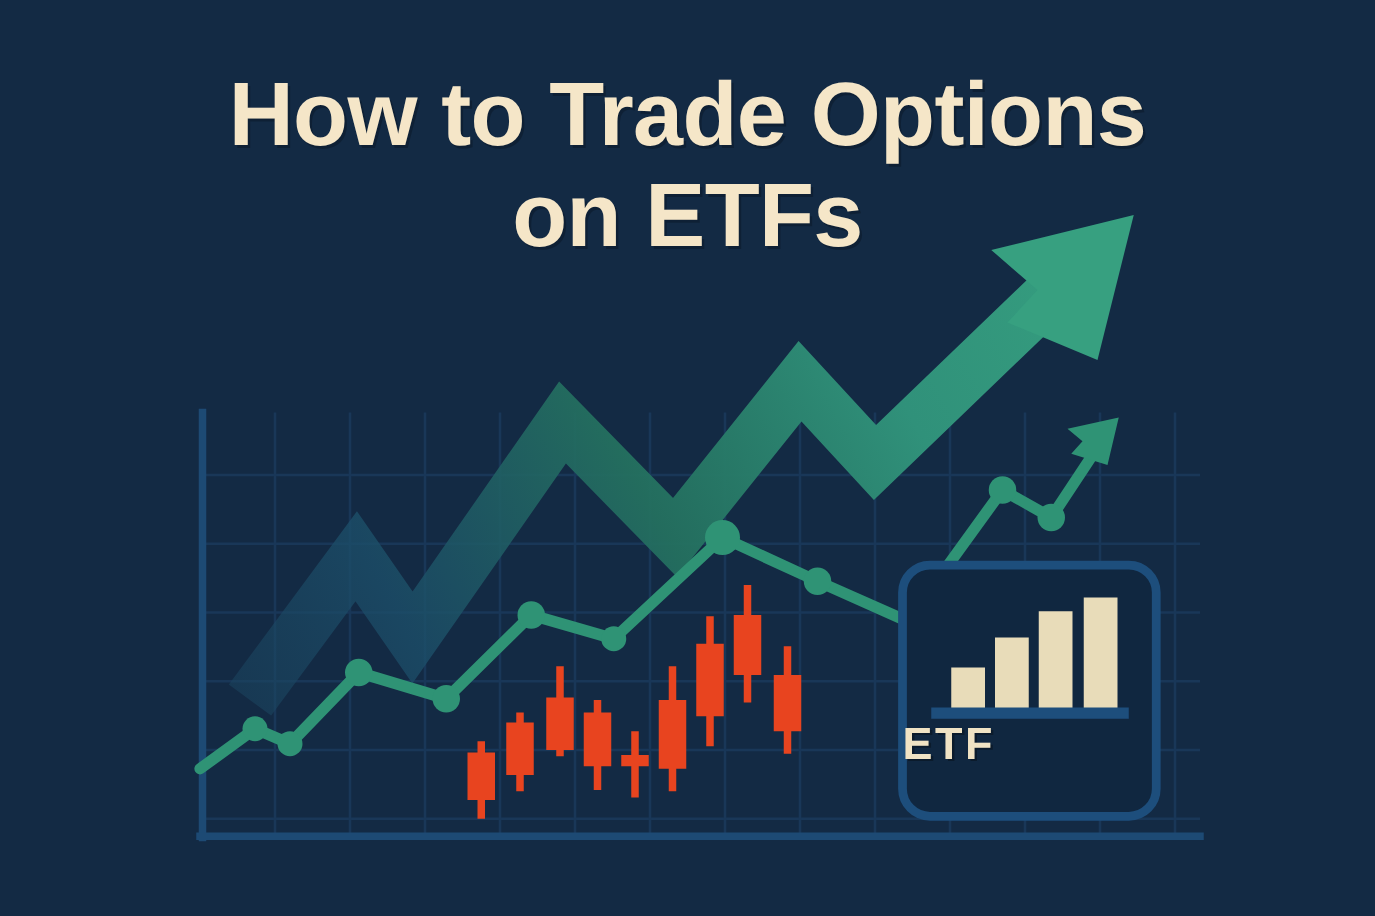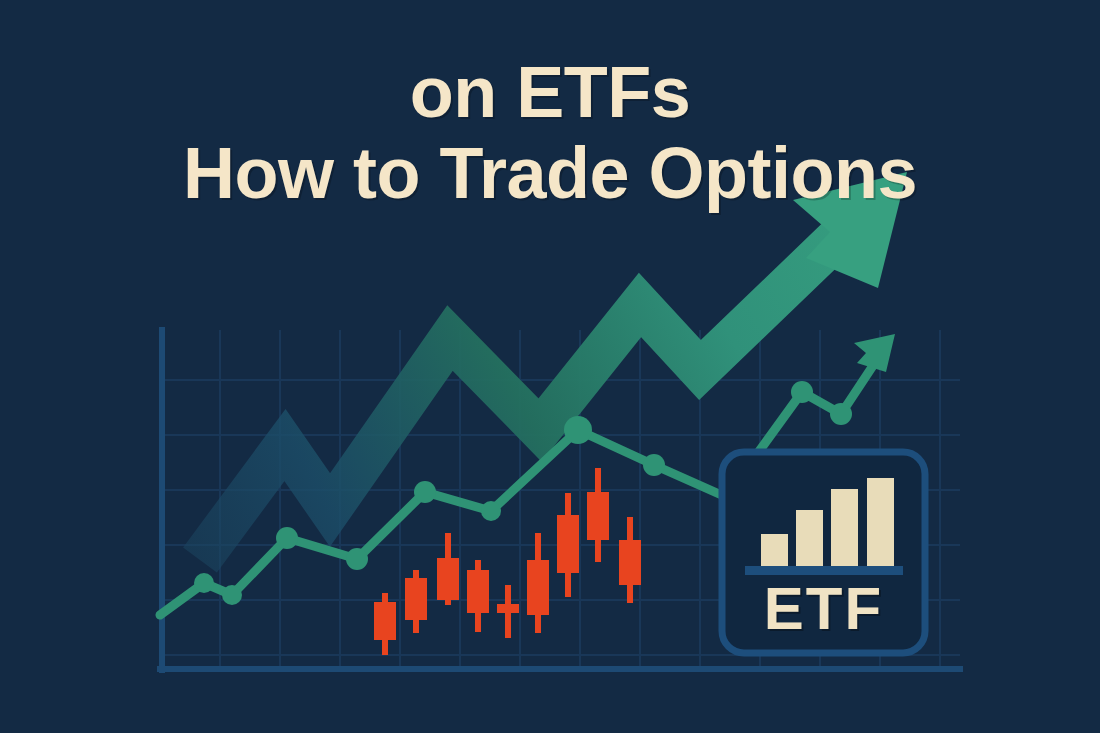--- a/index.html
+++ b/index.html
@@ -21,23 +21,23 @@
     font-size:72px;
     font-weight:bold;
     line-height:1.12;
     letter-spacing:-0.5px;
     text-shadow:2px 2px 0 rgba(0,0,0,0.22);
     font-family:"Liberation Sans", sans-serif;
   }
   .etf-label{
     position:absolute;
     left:722px;top:574px;width:203px;
-    text-align:center;
+    text-align:left;
     color:#f0e3c4;
-    font-size:60px;
+    font-size:36px;
     font-weight:bold;
     letter-spacing:2px;
     text-shadow:2px 2px 0 rgba(0,0,0,0.3);
     z-index:30;
     font-family:"Liberation Sans", sans-serif;
   }
 </style>
 </head>
 <body>
 
@@ -153,19 +153,19 @@
         <rect x="761" y="534" width="27" height="34"></rect>
         <rect x="796" y="510" width="27" height="58"></rect>
         <rect x="831" y="489" width="27" height="79"></rect>
         <rect x="867" y="478" width="27" height="90"></rect>
       </g>
       <rect x="745" y="566" width="158" height="9" fill="#1d4e7c"></rect>
     </g>
   </svg>
 
   <div class="title-wrap">
+    <div class="title-line">How to Trade Options</div>
     <div class="title-line">on ETFs</div>
-    <div class="title-line">How to Trade Options</div>
   </div>
 
   <div class="etf-label">ETF</div>
 
 </div>
 
 </body></html>

